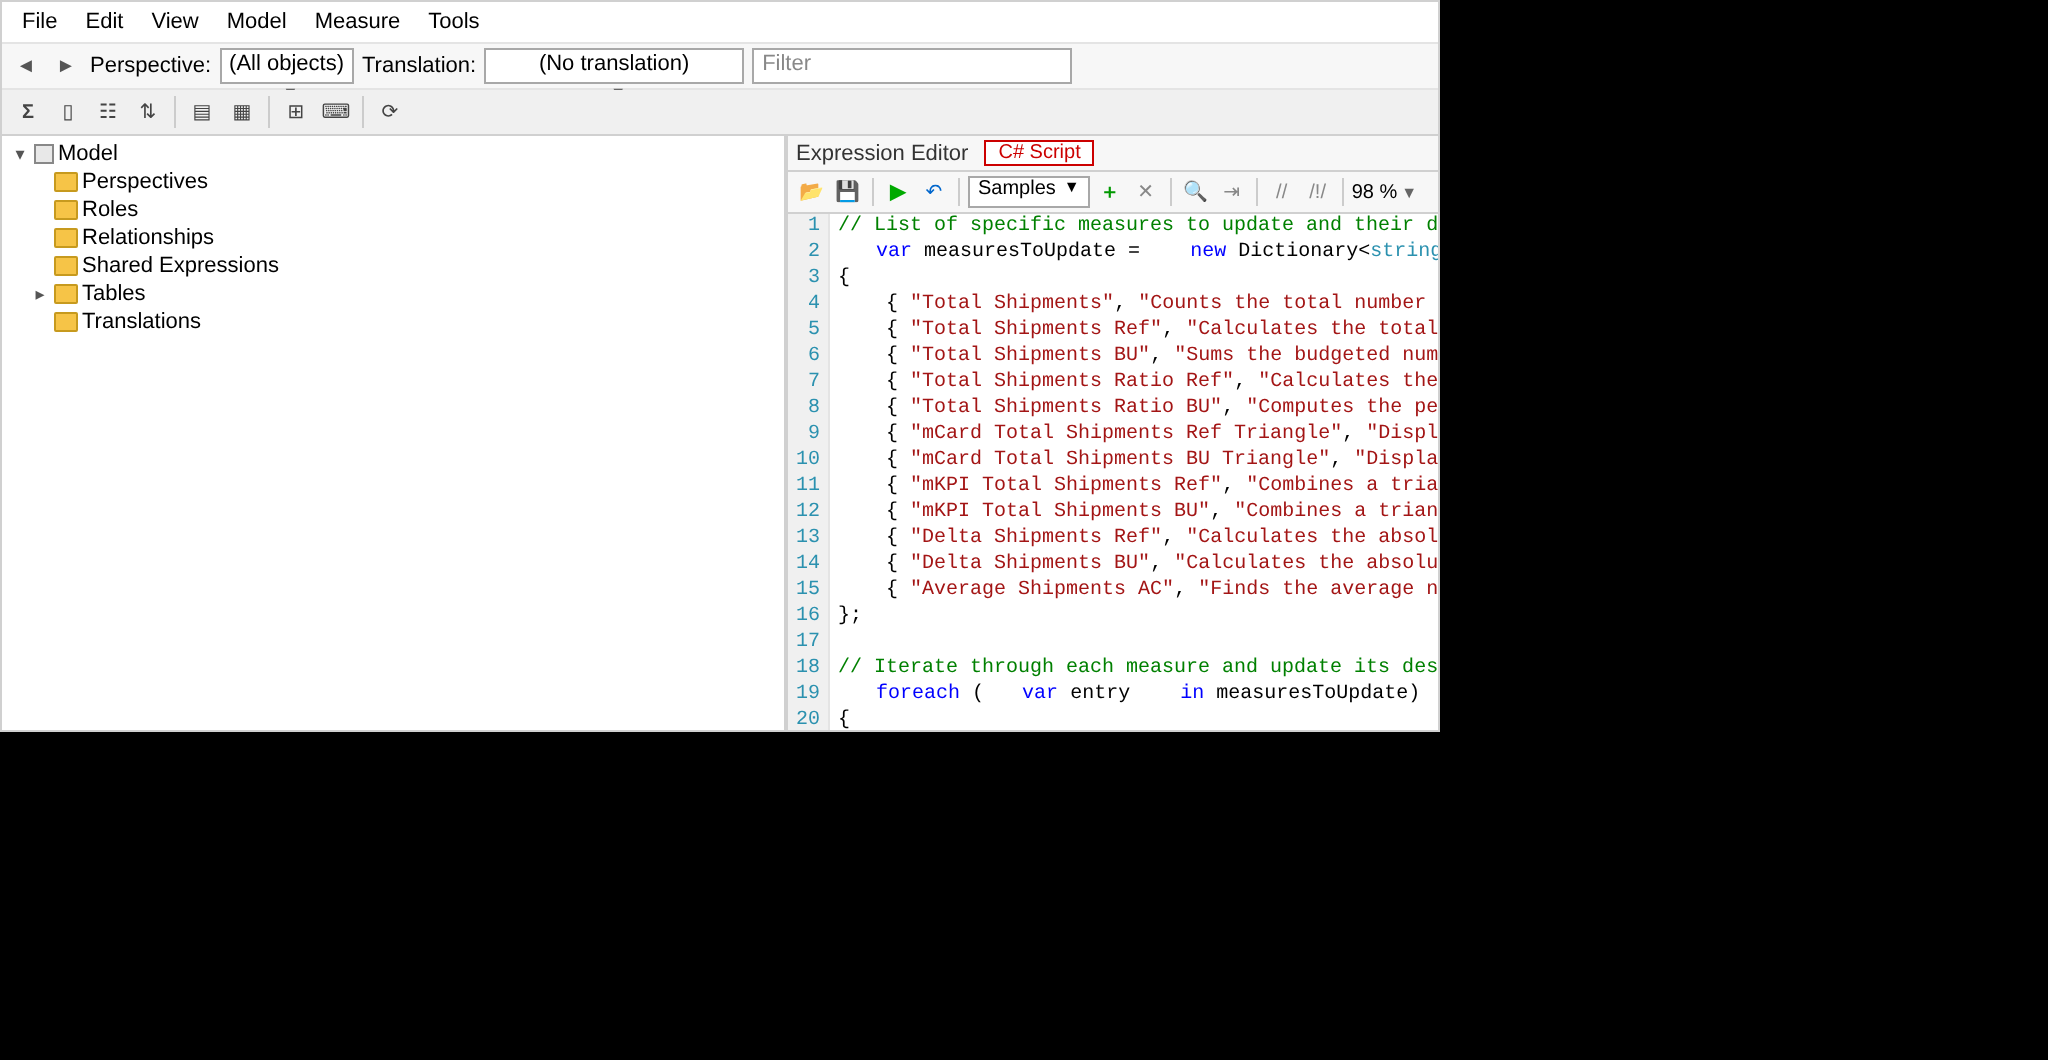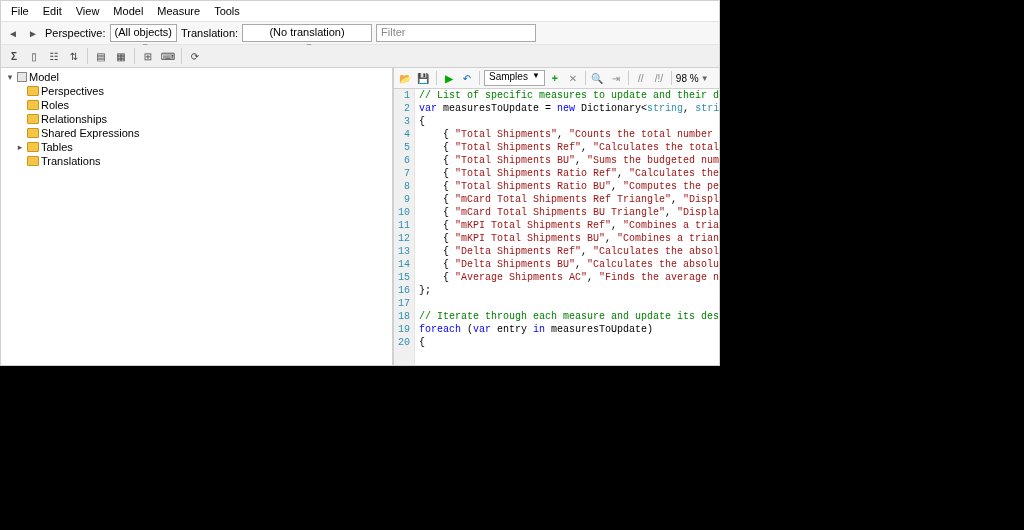--- a/index.html
+++ b/index.html
@@ -34,21 +34,21 @@
   .plus { color: #090; font-weight: bold; }
   .del  { color: #888; }
   .samples { border: 1px solid #a8a8a8; padding: 0 4px; height: 16px; display: inline-flex; align-items: flex-start; gap: 4px; font-size: 10px; background:#fff;}
   .zoom { font-size: 10px; }
   .editor { flex: 1; display: flex; font-family: Consolas, "Courier New", monospace; font-size: 10px; line-height: 13px; overflow: hidden; background: #fff; }
   .gutter { background: #f0f0f0; color: #2b91af; text-align: right; padding: 0 4px; user-select: none; border-right: 1px solid #e4e4e4; }
   .gutter div { height: 13px; }
   .code { padding: 0 4px; white-space: pre; overflow: hidden; }
   .code div { height: 13px; }
   .c-green  { color: #008000; }
-  .c-blue   { color: #0000ff; }
+  .c-blue   { color: #0000ff; margin-left: 19px; }
   .c-teal   { color: #2b91af; }
   .c-red    { color: #a31515; }
   .c-black  { color: #000; }
 </style>
 </head>
 <body>
 
 <div class="app">
 
   <div class="menubar">
@@ -129,20 +129,24 @@
           </div>
           <div class="node depth1">
             <span class="tw"></span>
             <span class="folder"></span>
             <span>Translations</span>
           </div>
         </div>
     </div>
 
     <div class="rightpane">
+      <div class="ee-header">
+        <span class="ee-title">Expression Editor</span>
+        <span class="ee-tab">C# Script</span>
+      </div>
       <div class="ee-toolbar">
         <span class="ico">📂</span>
         <span class="ico">💾</span>
         <span class="sep"></span>
         <span class="ico play">▶</span>
         <span class="ico undo">↶</span>
         <span class="sep"></span>
         <span class="samples">
           <span>Samples</span>
           <span class="arrow" style="font-size:8px">▼</span>

